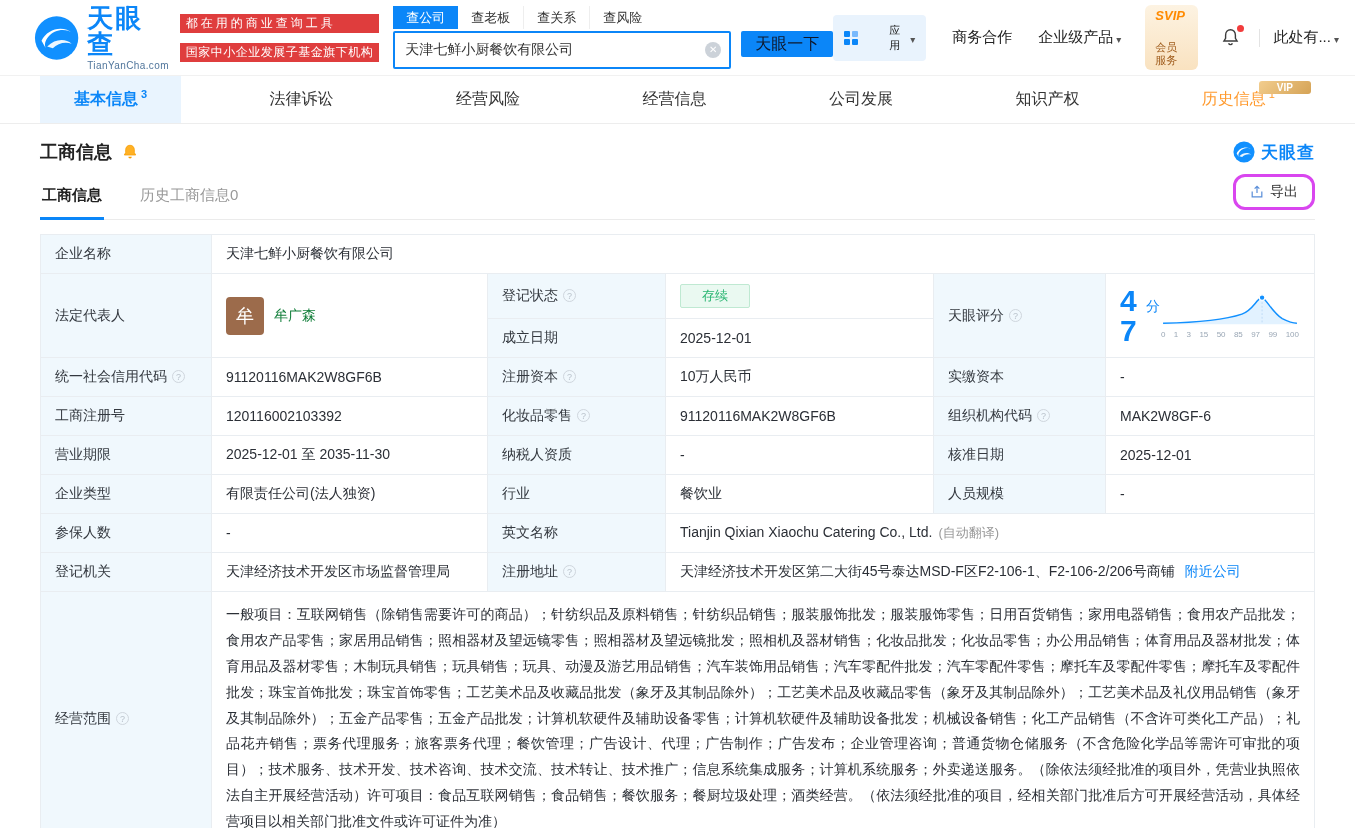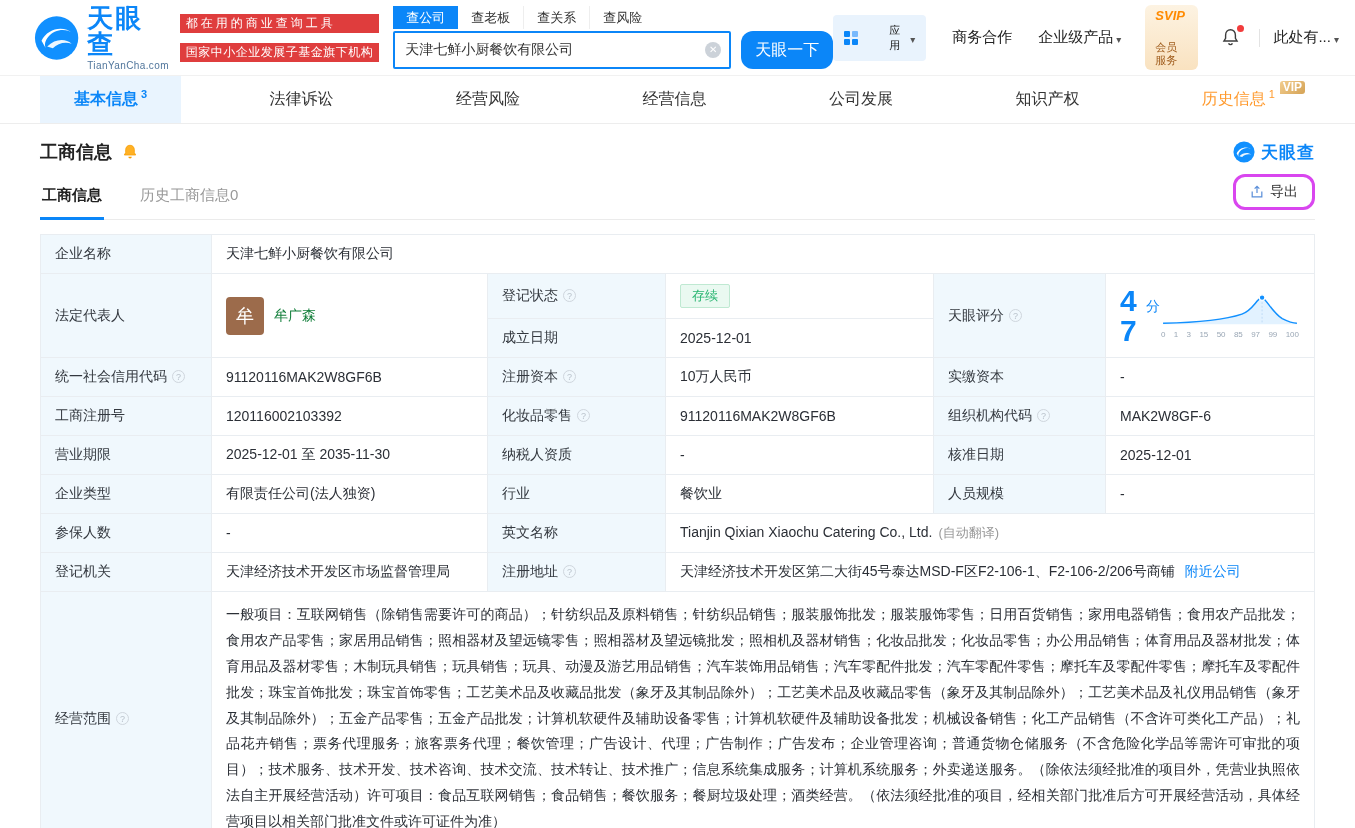--- a/index.html
+++ b/index.html
@@ -24,21 +24,21 @@
   .searchbox { margin-left:14px; }
   .stabs { display:flex; align-items:center; height:23px; }
   .stab { font-size:13px; color:#333; padding:0 13px; line-height:23px; cursor:pointer;text-align:center; }
   .stab.active { background:#0b86f8; color:#fff; }
   .stab:nth-child(3), .stab:nth-child(4) { border-left:1px solid #eee; }
   .srow { display:flex; margin-top:2px; }
   .sinputwrap { position:relative; }
   .sinput { width:338px; height:38px; border:2px solid #0b86f8; padding:0 34px 0 10px; font-size:14px; color:#333; outline:none; border-radius:2px; font-family:inherit; }
   .sclear { position:absolute; right:10px; top:11px; width:16px; height:16px; border-radius:50%; background:#ccd2d9; color:#fff; font-size:10px; line-height:16px; text-align:center; cursor:pointer; }
   .sclear::before { content:"✕"; }
-  .sbtn { margin-left:10px; width:92px; height:38px; background:#0b86f8; color:#ffffff; font-size:16px; border:none; border-radius:12px; cursor:pointer; font-family:inherit; }
+  .sbtn { margin-left:10px; width:92px; height:26px; background:#0b86f8; color:#0f172a; font-size:16px; border:none; border-radius:2px; cursor:pointer; font-family:inherit; }
   .hmenu { margin-left:auto; display:flex; align-items:center; }
   .apps { display:flex; align-items:center; gap:7px; background:#e9f3fd; border-radius:4px; padding:8px 11px; cursor:pointer; }
   .gridicon { display:grid; grid-template-columns:6px 6px; grid-gap:2px; }
   .gridicon span { width:6px; height:6px; background:#0b86f8; border-radius:1px; }
   .gridicon span:nth-child(2) { background:#79b9fc; }
   .apps-label { font-size:11px; color:#222;margin-left:24px; }
   .caret::after { content:"▾"; font-size:10px; color:#555; margin-left:3px; }
   .hitem { font-size:15px; color:#222; margin-left:26px; cursor:pointer; white-space:nowrap; display:flex; align-items:center; }
   .svip { margin-left:24px; background:linear-gradient(180deg,#fdf3e2,#f9e2c0); border-radius:6px; padding:3px 10px; display:flex; flex-direction:column; line-height:1.2; cursor:pointer;gap:17px; }
   .svip-t { font-size:13px; font-weight:800; font-style:italic; color:#ff8a00; }
@@ -46,40 +46,40 @@
   .bellwrap { margin-left:22px; position:relative; cursor:pointer; display:flex; }
   .belldot { position:absolute; top:-2px; right:-3px; width:7px; height:7px; border-radius:50%; background:#f23c3c; }
   .vsep { width:1px; height:18px; background:#e3e3e3; margin:0 14px 0 18px; }
   .userwrap { font-size:15px; color:#222; cursor:pointer; display:flex; align-items:center; white-space:nowrap; }
   
   .nav { height:48px; display:flex; justify-content:space-between; align-items:stretch; padding:0 40px; border-bottom:1px solid #ededed; background:#fff; }
   .ntab { display:flex; align-items:center; padding:0 34px; font-size:16px; color:#333; cursor:pointer; position:relative; }
   .ntab.active { background:#e9f4fe; color:#0b86f8; font-weight:700; }
   .sup { font-size:11px; margin-left:3px; transform:translateY(-6px); }
   .ntab.vip { color:#ff9a2e; padding-right:40px; }
-  .viptag { position:absolute; top:5px; right:10px; background:linear-gradient(135deg,#f2cd8e,#d5a356); color:#fff; font-size:12px; font-weight:700; padding:0 3px; line-height:13px; border-radius:3px 3px 3px 0; }
+  .viptag { position:absolute; top:5px; right:4px; background:linear-gradient(135deg,#f2cd8e,#d5a356); color:#fff; font-size:10px; font-weight:700; padding:0 18px; line-height:13px; border-radius:3px 3px 3px 0; }
   
   .main { padding:16px 40px 0; background:#fff; }
   .sect-head { display:flex; align-items:center; }
   .sect-title { font-size:18px; font-weight:700; color:#222; }
   .bell-org { margin-left:9px; cursor:pointer; display:flex; }
   .sect-logo { margin-left:auto; display:flex; align-items:center; gap:6px; }
   .sect-logo svg { width:22px; height:22px; }
   .sect-logo span { font-size:17px; font-weight:700; color:#0b86f8; letter-spacing:1px; }
   .subtabs { display:flex; border-bottom:1px solid #ebebeb; margin-top:16px; position:relative; }
   .stab2 { font-size:15px; color:#999; padding:6px 2px 12px; margin-right:34px; cursor:pointer; }
   .stab2.active { color:#222; font-weight:700; border-bottom:3px solid #0b86f8; margin-bottom:-1px; }
   .export-btn { position:absolute; right:0; bottom:9px; display:flex; align-items:center; gap:6px; border:3px solid #d946ef; border-radius:12px; background:#fff; padding:6px 14px; font-size:14px; color:#333; cursor:pointer; font-family:inherit; }
   
   .info-table { width:100%; border-collapse:collapse; margin-top:14px; table-layout:fixed; }
   .info-table td { border:1px solid #e9edf1; padding:10px 14px; font-size:14px; color:#2b2f36; vertical-align:middle; word-break:break-all; }
   td.lbl { background:#f0f8fd; color:#33383f; }
   .q { display:inline-block; width:13px; height:13px; line-height:12px; text-align:center; border:1px solid #cfd6dd; border-radius:50%; color:#b9c2cb; font-size:9px; margin-left:5px; vertical-align:1px; cursor:pointer; }
   .q::before { content:"?"; }
-  .badge-green { display:inline-block; background:#eaf9f1; color:#2bb673; border:1px solid #bfe9d2; border-radius:2px; padding:2px 11px; font-size:13px; }
+  .badge-green { display:inline-block; background:#eaf9f1; color:#2bb673; border:1px solid #bfe9d2; border-radius:2px; padding:2px 21px; font-size:13px; }
   .rep { display:flex; align-items:center; gap:10px; }
   .avatar { width:38px; height:38px; border-radius:4px; background:#9c6b4b; color:#fff; font-size:18px; display:flex; align-items:center; justify-content:center; cursor:pointer; flex:none; }
   .link { color:#15803d; cursor:pointer; text-decoration:none; }
   .score { display:flex; align-items:center; justify-content:space-between; }
   .score-num { color:#0b86f8; font-weight:700; font-size:30px; display:flex; align-items:baseline; line-height:1; }
   .score-unit { font-size:14px; font-weight:400; margin-left:2px; }
   .score-chart { width:140px; }
   .axis { display:flex; justify-content:space-between; font-size:8px; color:#9aa7b5; margin-top:1px; padding:0 1px; }
   .scope { line-height:1.85; text-align:justify; color:#2b2f36; }
   .note { color:#999; margin-left:6px; font-size:13px; }

